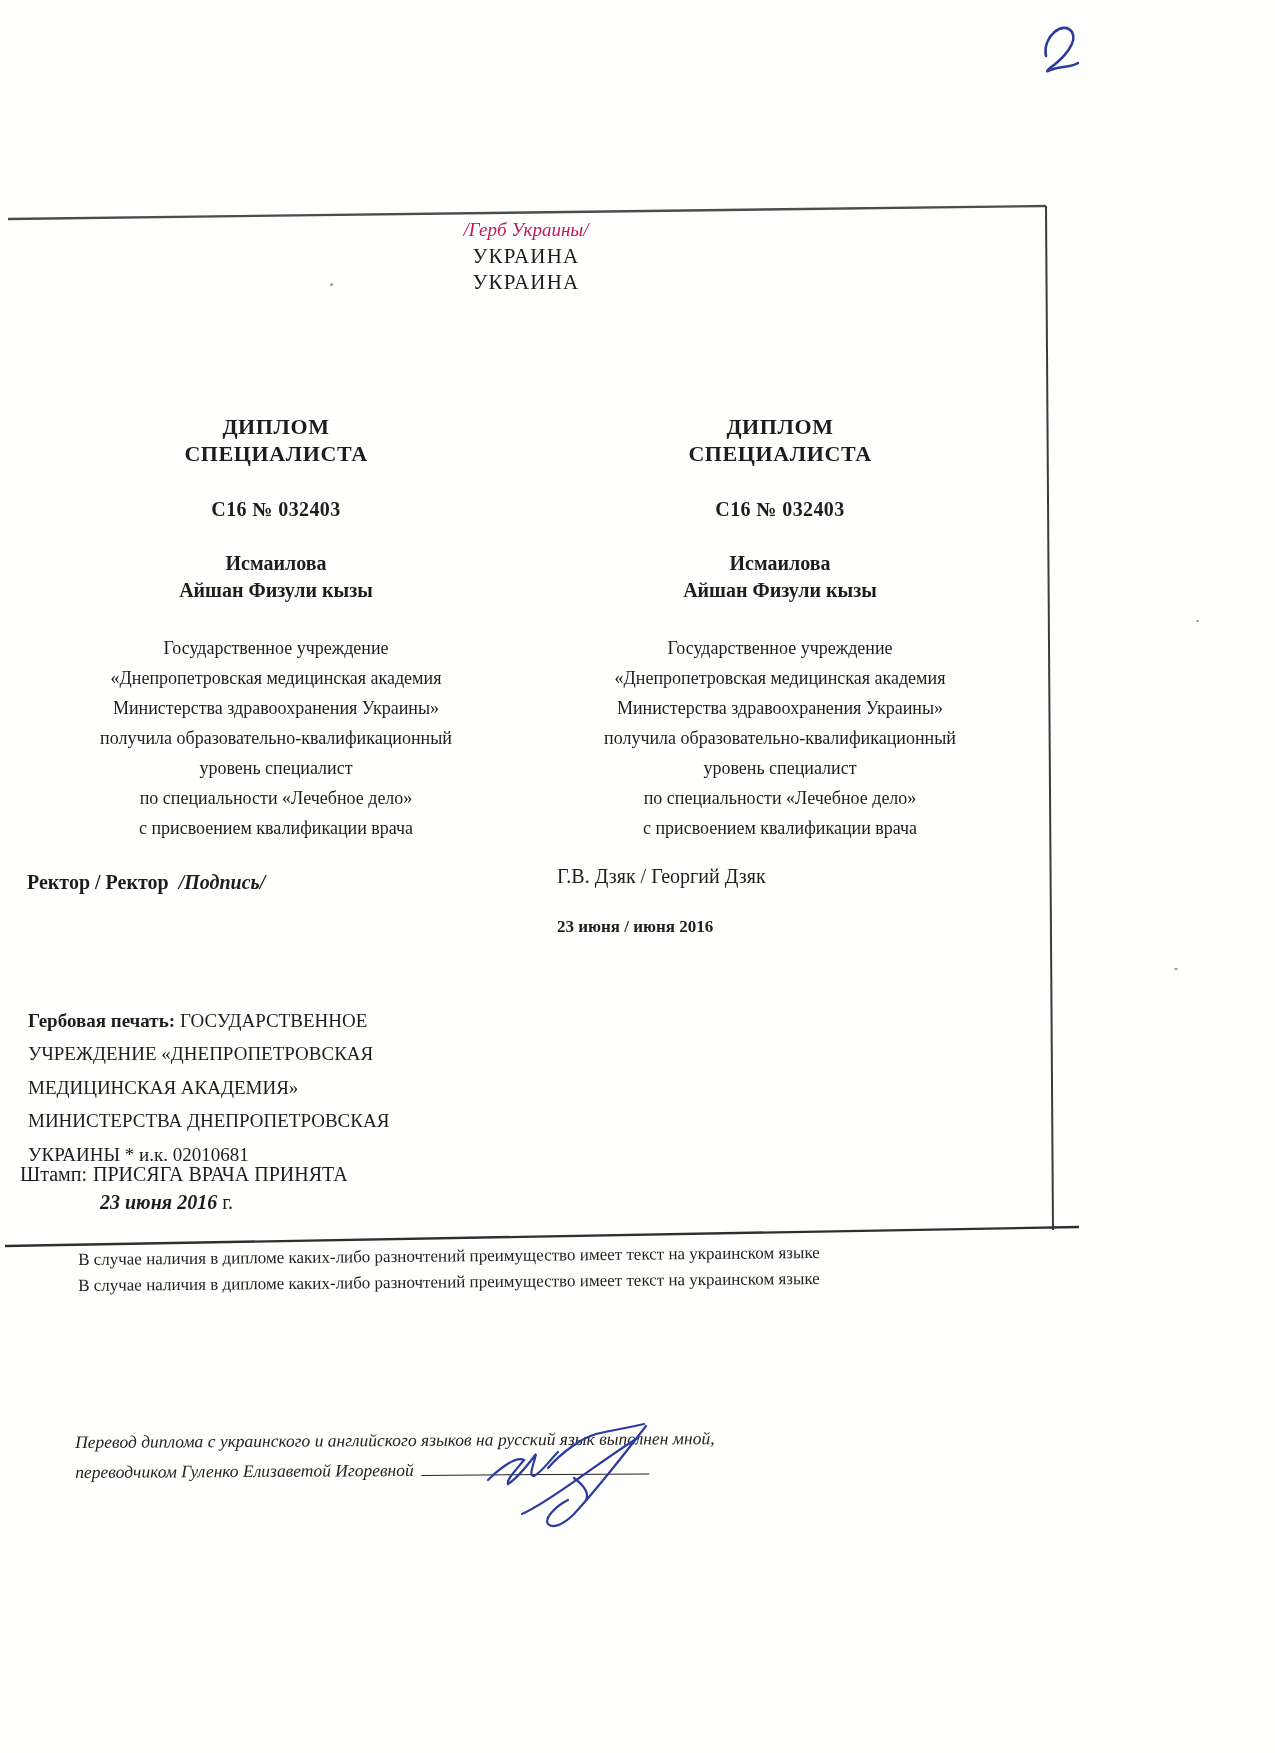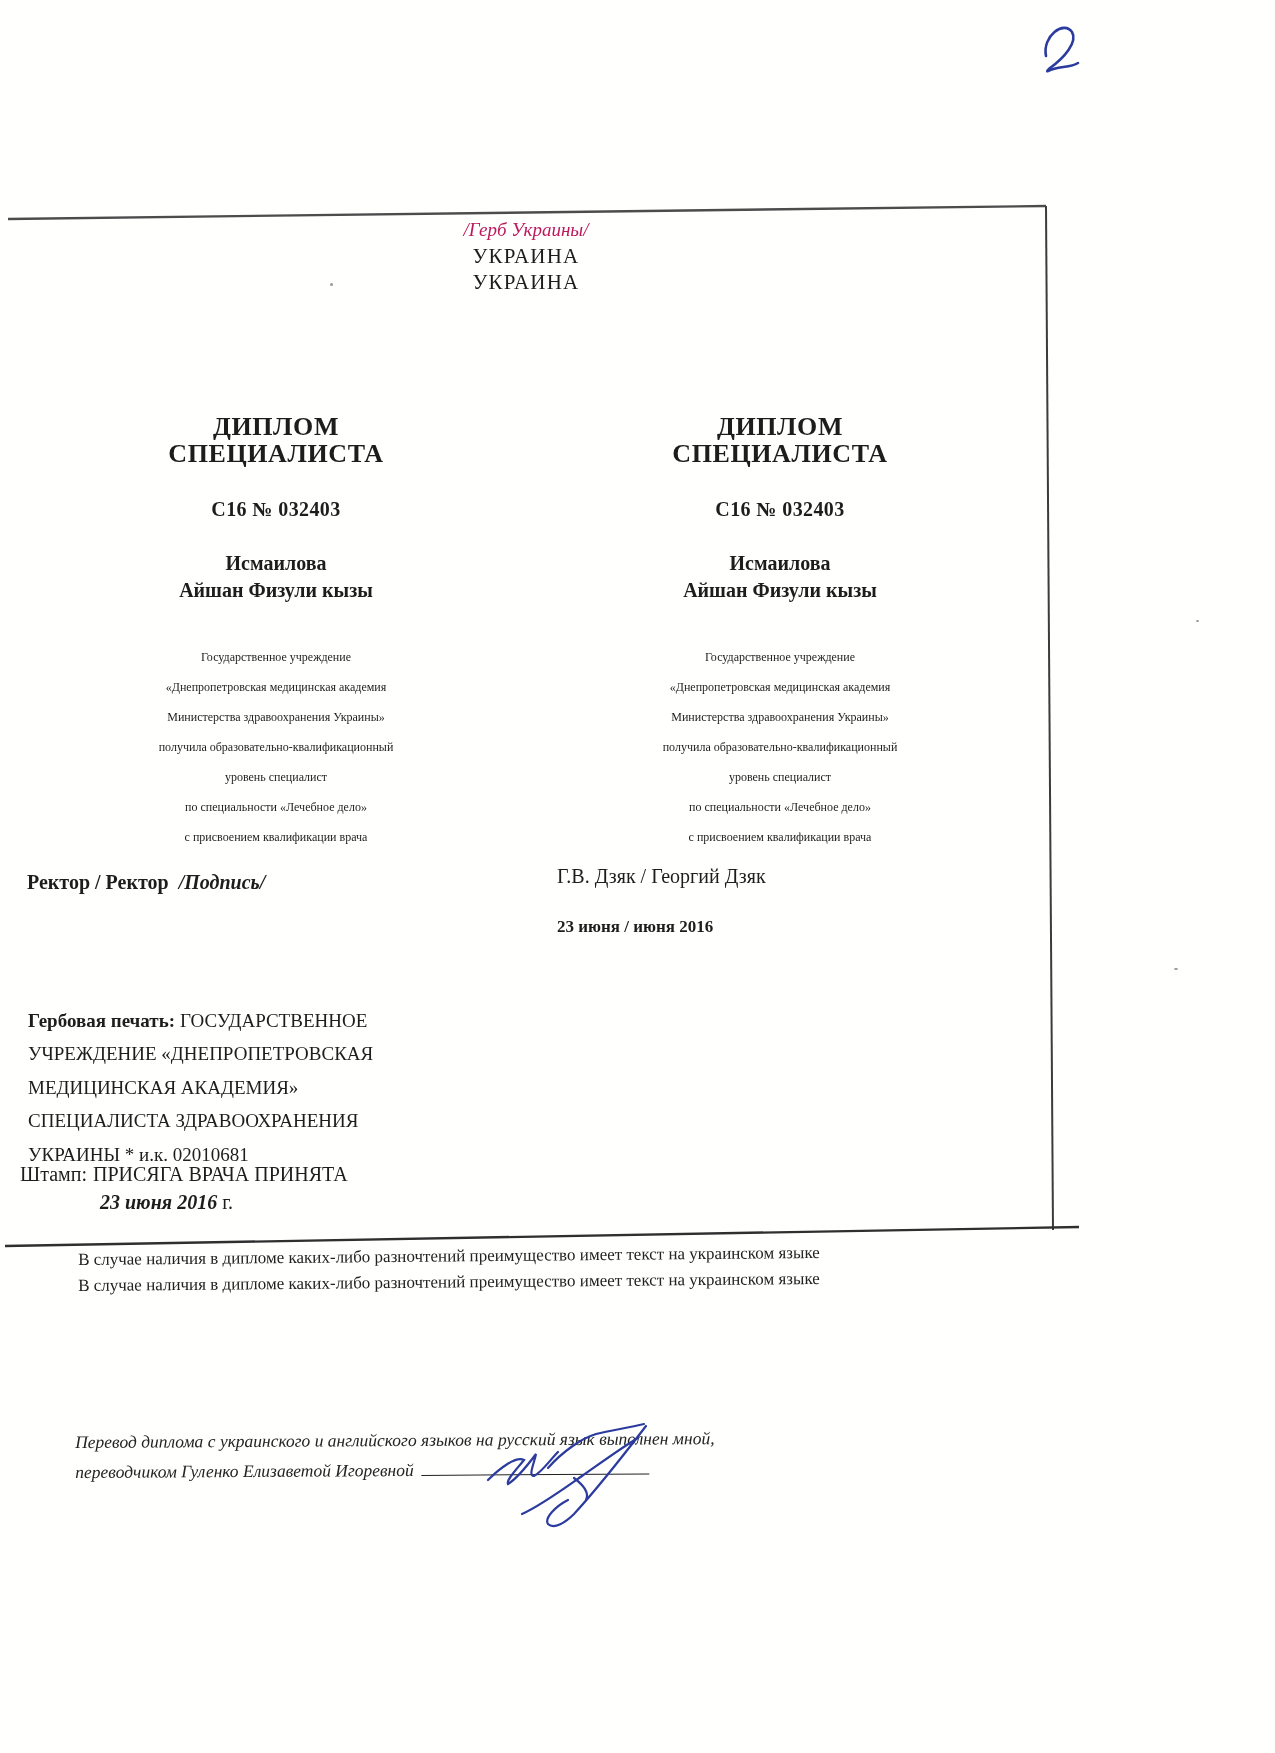--- a/index.html
+++ b/index.html
@@ -27,24 +27,24 @@
 
   
   .emblem{position:absolute;left:276px;top:216px;width:500px;text-align:center;}
   .emblem-note{font-style:italic;font-size:19px;line-height:27px;color:#be185d;}
   .country{font-size:21px;line-height:26px;letter-spacing:1.2px;}
 
   
   .col{position:absolute;top:413px;width:492px;text-align:center;}
   .col-left{left:30px;}
   .col-right{left:534px;}
-  .dip-title{font-weight:bold;font-size:26px;line-height:27px;letter-spacing:.6px;}
+  .dip-title{font-weight:bold;font-size:22px;line-height:27px;letter-spacing:.6px;}
   .dip-number{font-weight:bold;font-size:20px;line-height:26px;margin-top:29px;letter-spacing:.4px;}
   .dip-name{font-weight:bold;font-size:20px;line-height:27px;margin-top:28px;}
-  .dip-body{font-size:12px;line-height:30px;margin-top:38px;}
+  .dip-body{font-size:18px;line-height:30px;margin-top:29px;}
 
   .rector{position:absolute;left:27px;top:871px;font-size:20px;font-weight:bold;white-space:nowrap;}
   .rector .note{font-style:italic;margin-left:10px;margin-top:32px;}
   .dzyak{position:absolute;left:557px;top:865px;font-size:20px;font-weight:normal;white-space:nowrap;}
   .dzdate{position:absolute;left:557px;top:917px;font-size:17px;font-weight:bold;white-space:nowrap;}
 
   
   .seal{position:absolute;left:28px;top:1004px;width:480px;font-size:19px;line-height:33.4px;}
   .seal .b{font-weight:bold;margin-right:5px;}
   .stamp1{position:absolute;left:20px;top:1163px;font-size:20px;white-space:nowrap;}
@@ -139,21 +139,21 @@
     <span>Ректор / Ректор</span><span class="note">/Подпись/</span>
   </div>
 
   <div class="dzyak">Г.В. Дзяк / Георгий Дзяк</div>
   <div class="dzdate">23 июня / июня 2016</div>
 
   <div class="seal">
     <span class="b">Гербовая печать:</span><span>ГОСУДАРСТВЕННОЕ</span><br>
     <span>УЧРЕЖДЕНИЕ «ДНЕПРОПЕТРОВСКАЯ</span><br>
     <span>МЕДИЦИНСКАЯ АКАДЕМИЯ»</span><br>
-    <span>СПЕЦИАЛИСТА ЗДРАВООХРАНЕНИЯ</span><br>
+    <span>МИНИСТЕРСТВА ДНЕПРОПЕТРОВСКАЯ</span><br>
     <span>УКРАИНЫ * и.к. 02010681</span>
   </div>
 
   <div class="stamp1">
     <span class="b">Штамп:</span><span>ПРИСЯГА ВРАЧА ПРИНЯТА</span>
   </div>
   <div class="stamp2">
     <span class="bi">23 июня 2016</span><span>г.</span>
   </div>
 

